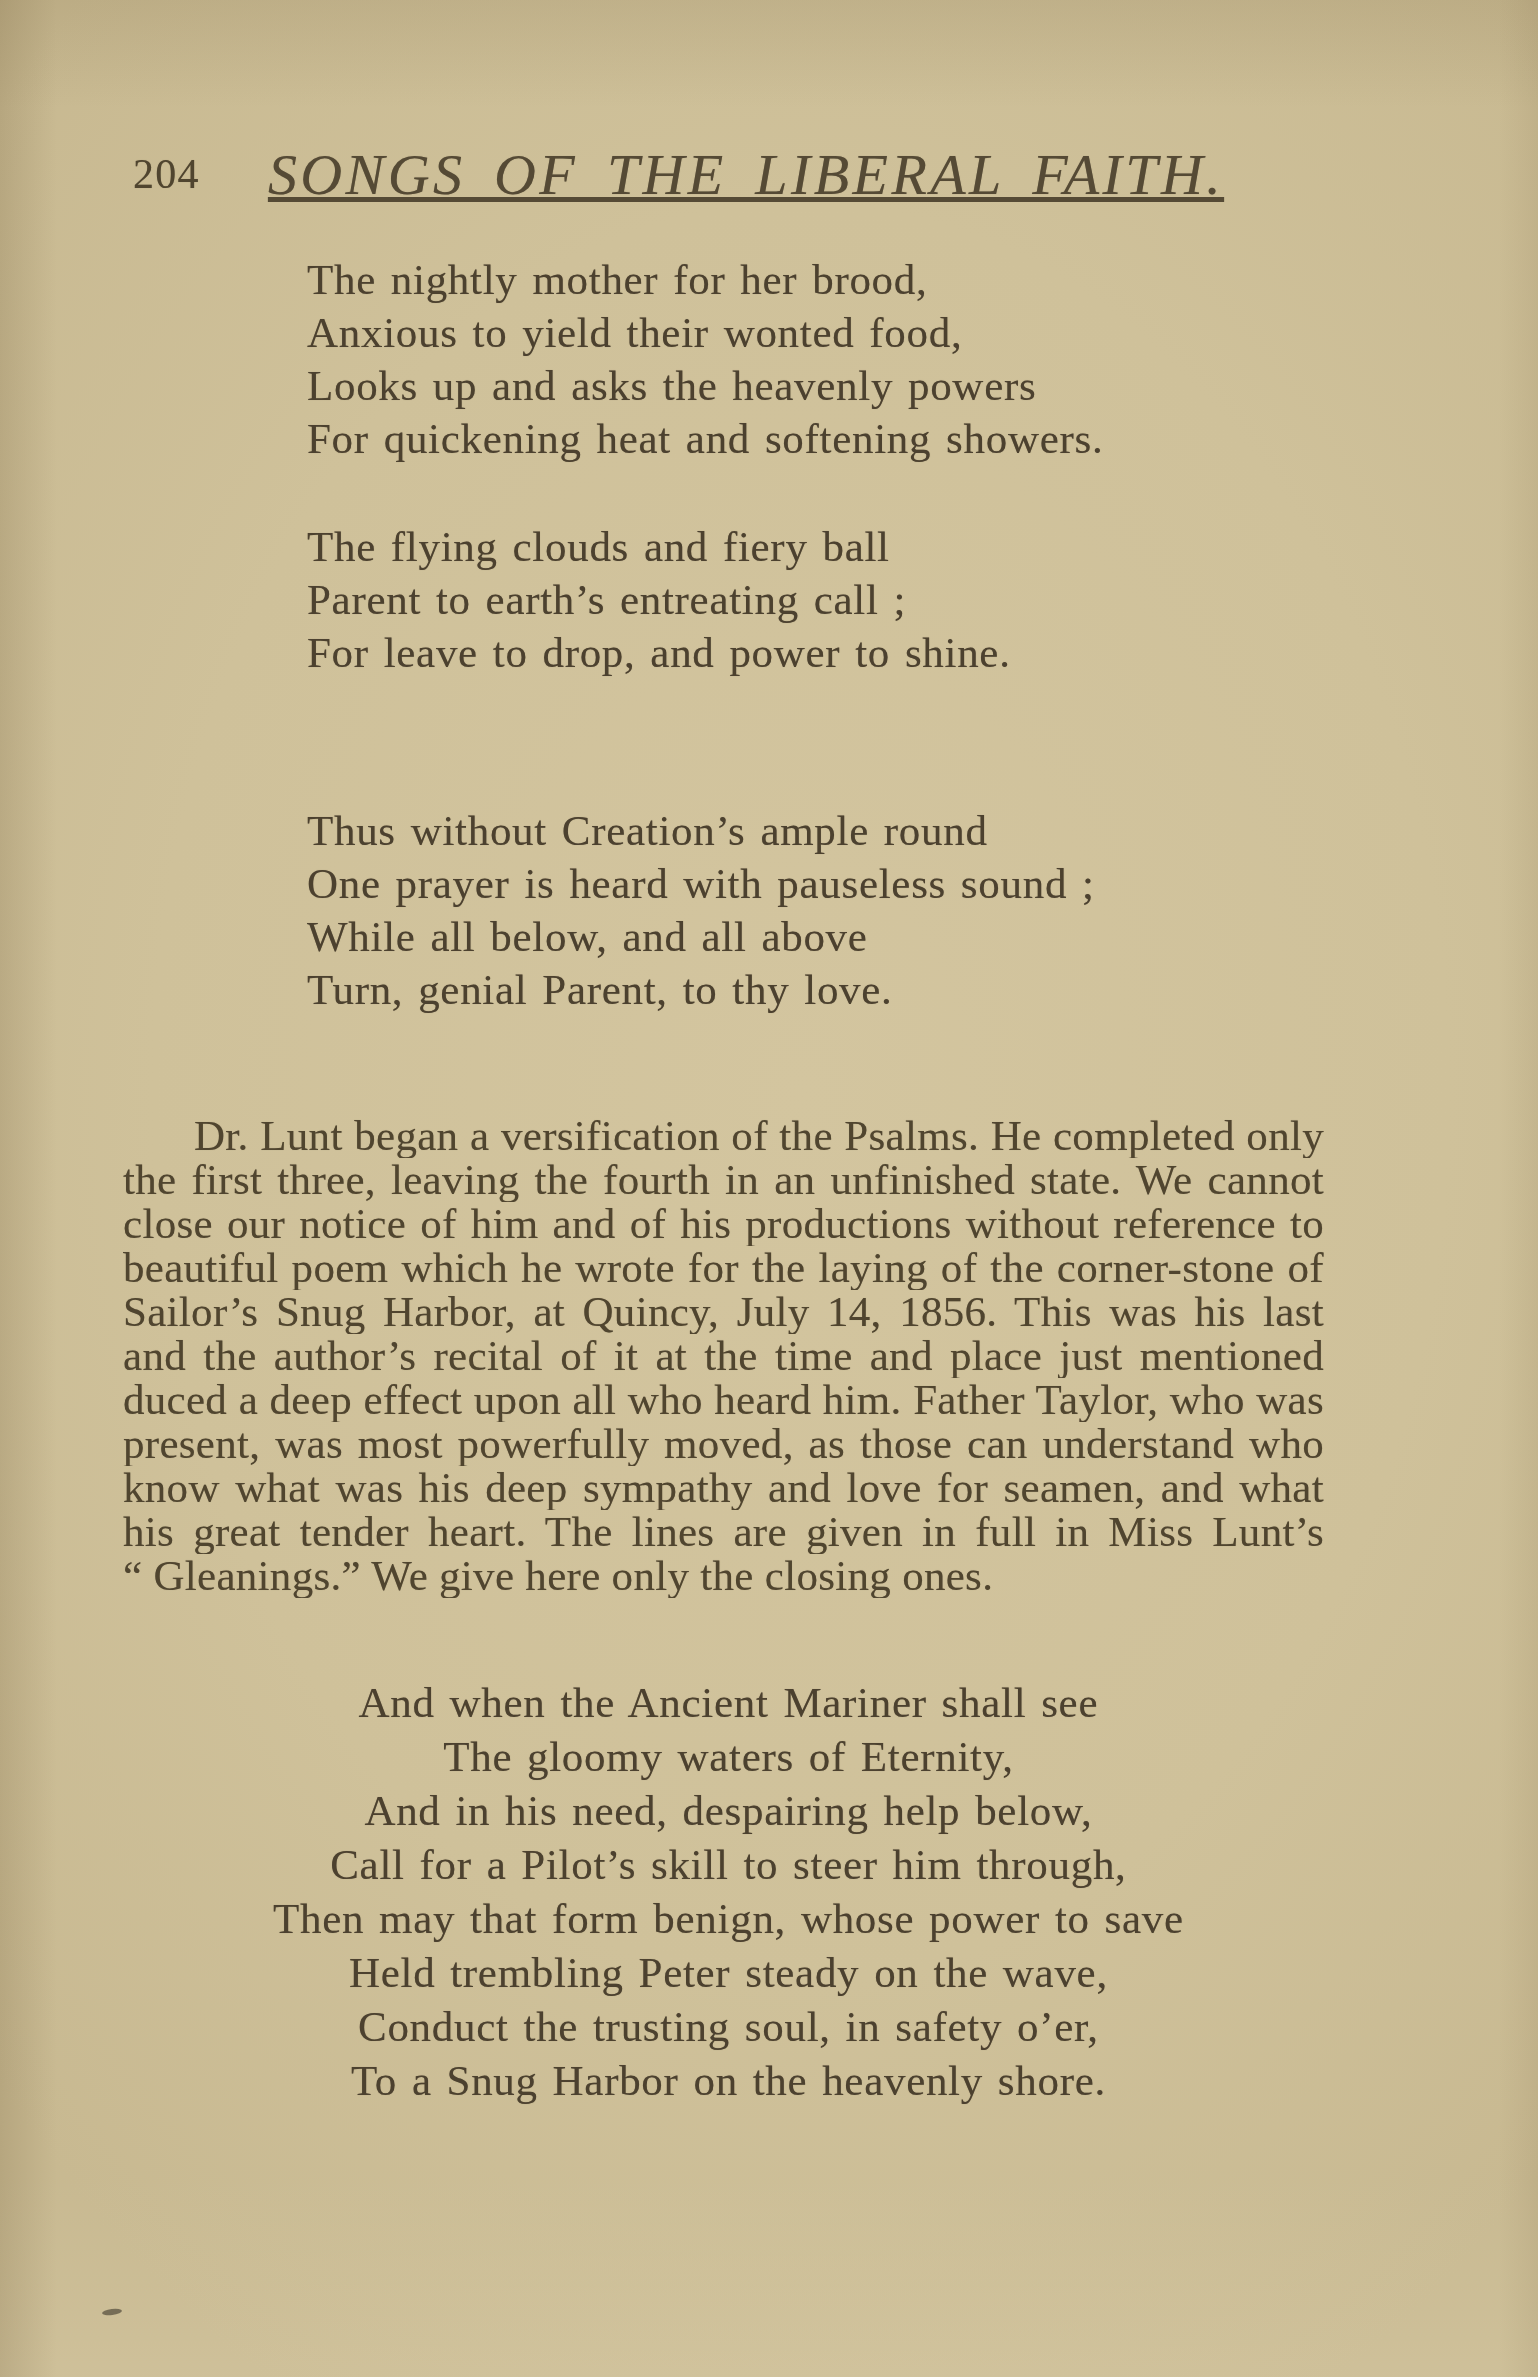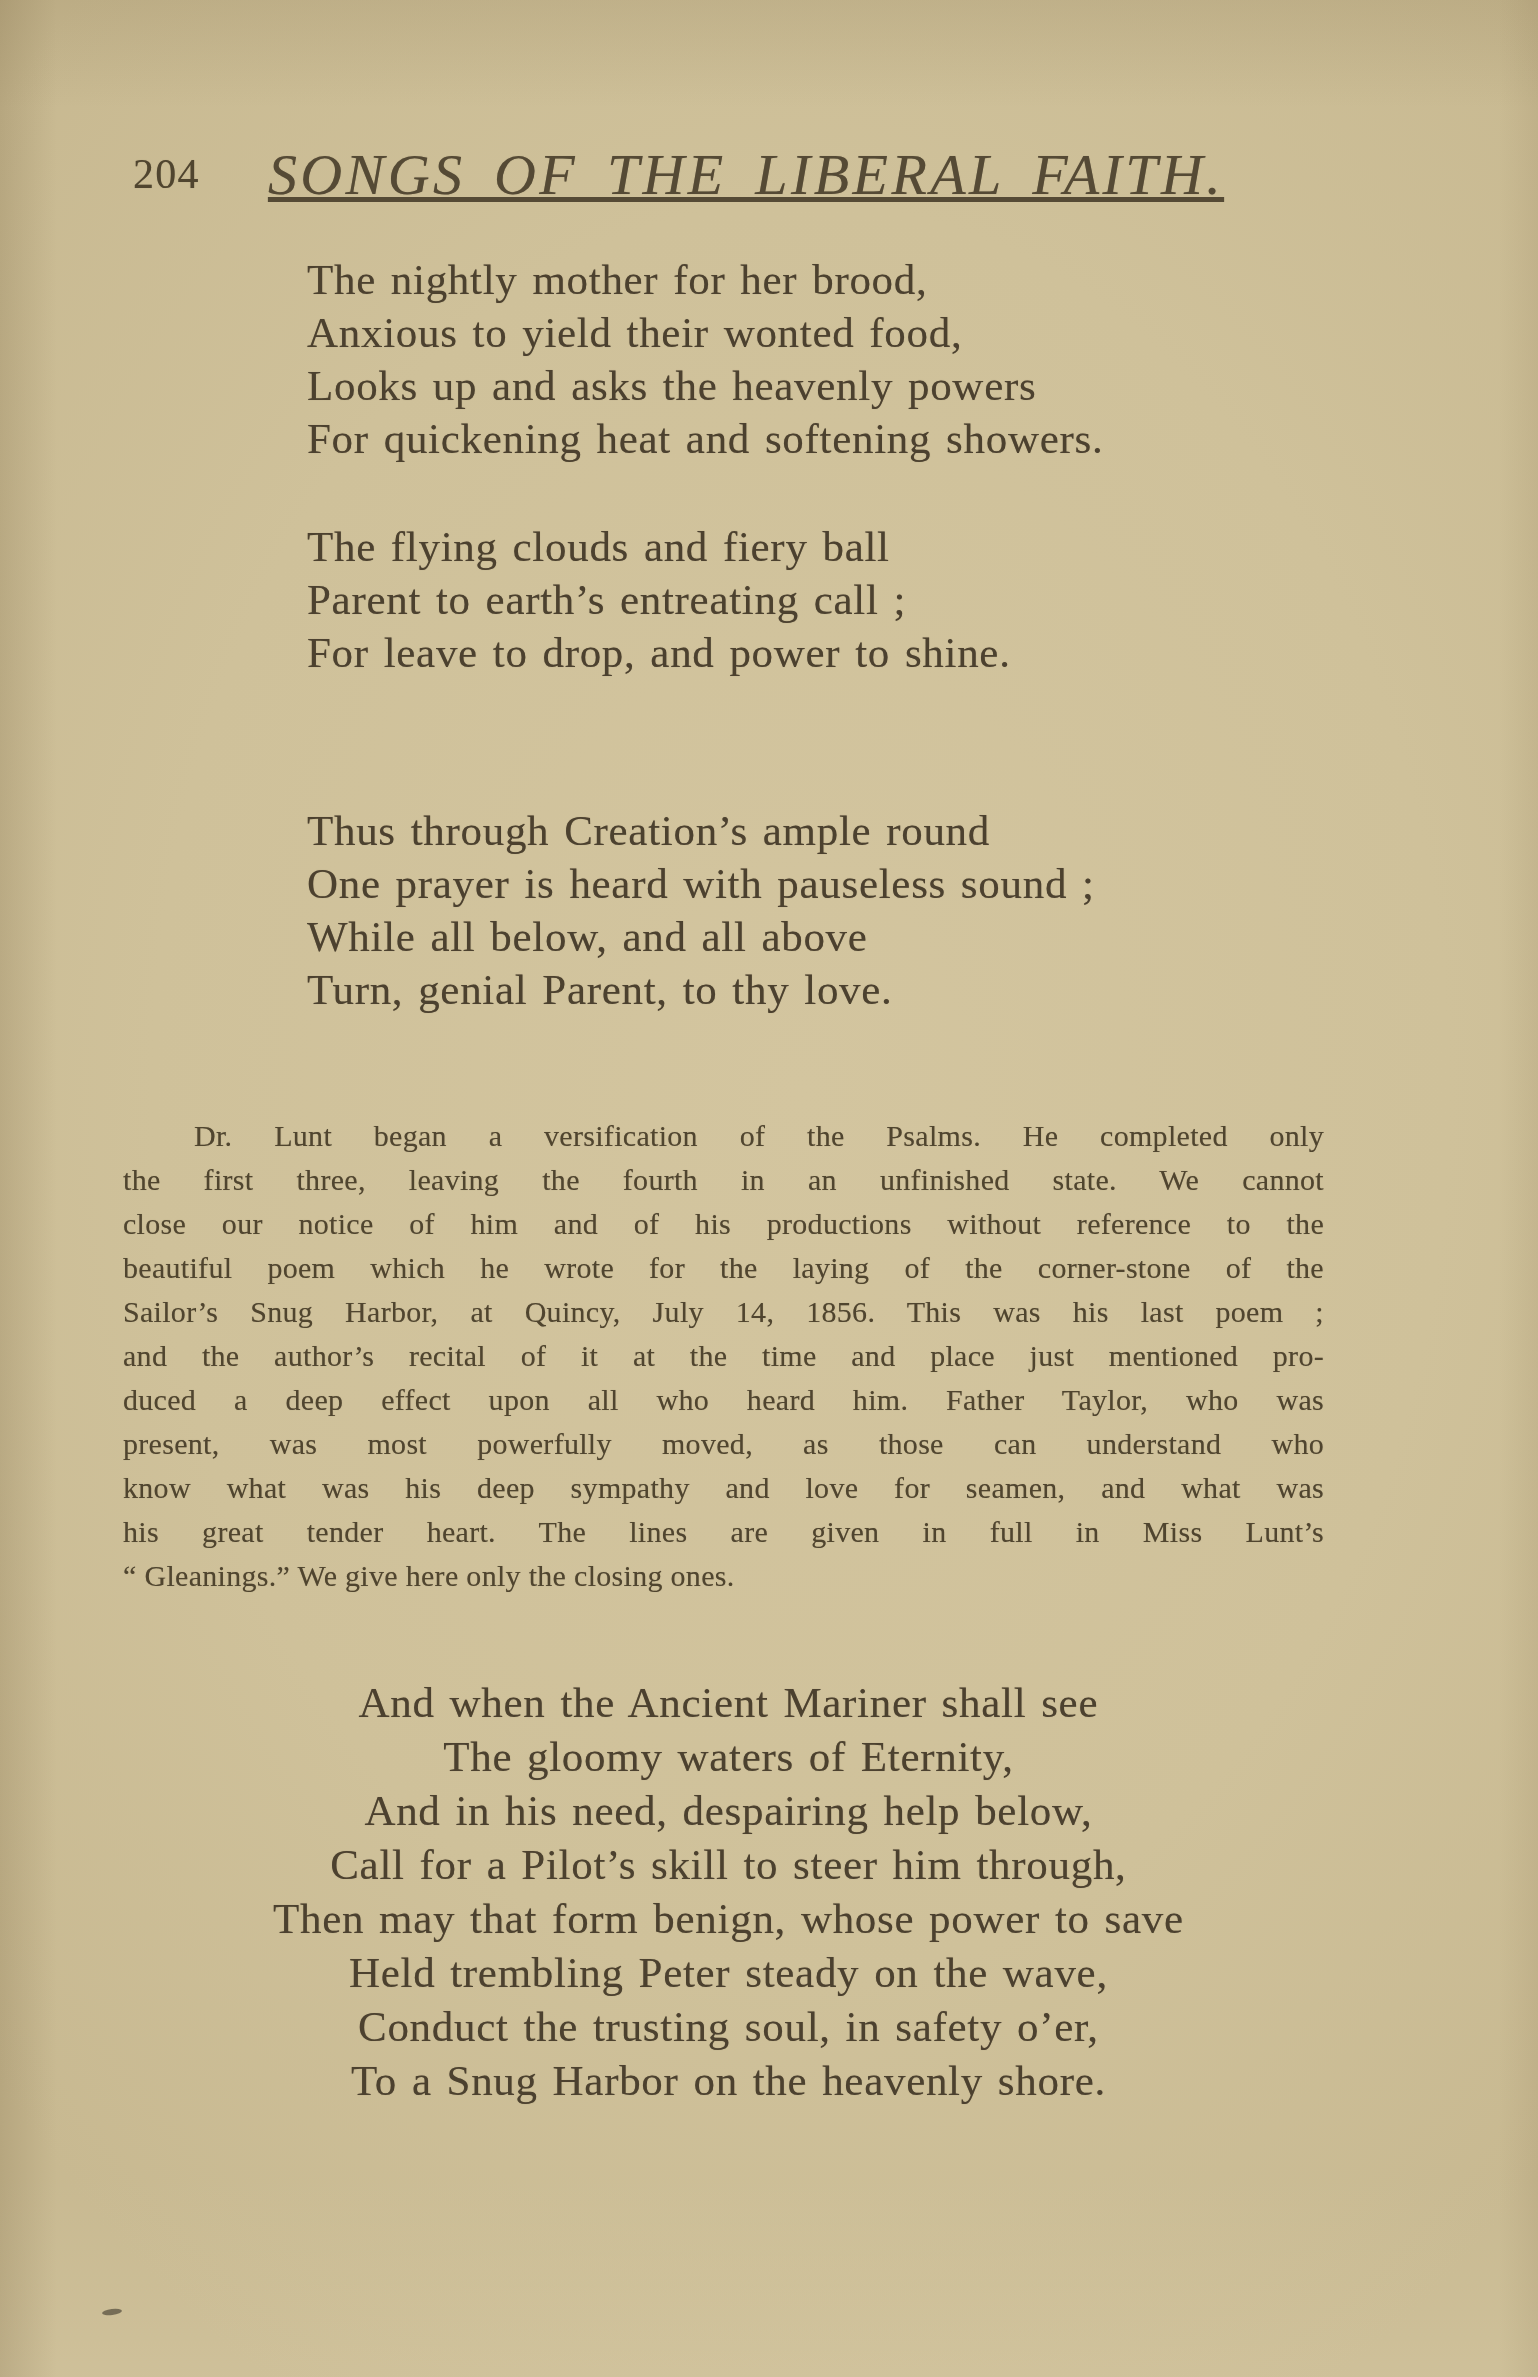--- a/index.html
+++ b/index.html
@@ -59,21 +59,21 @@
   }
   .stanza-1 { top: 253px; }
   .stanza-2 { top: 520px; }
   .stanza-3 { top: 804px; }
   
   .prose {
     position: absolute;
     left: 123px;
     top: 1114px;
     width: 1201px;
-    font-size: 30px;
+    font-size: 43px;
     line-height: 44px;
     letter-spacing: 0.3px;
     color: #50452f;
   }
   .prose-line {
     height: 44px;
     text-align: justify;
     text-align-last: justify;
     text-shadow: 0 0 0.7px rgba(76,65,47,.4);
     white-space: normal;
@@ -120,21 +120,21 @@
     <div class="txt">For quickening heat and softening showers.</div>
   </section>
 
   <section class="stanza stanza-2">
     <div class="txt">The flying clouds and fiery ball</div>
     <div class="txt">Parent to earth’s entreating call ;</div>
     <div class="txt">For leave to drop, and power to shine.</div>
   </section>
 
   <section class="stanza stanza-3">
-    <div class="txt">Thus through Creation’s ample round</div>
+    <div class="txt">Thus without Creation’s ample round</div>
     <div class="txt">One prayer is heard with pauseless sound ;</div>
     <div class="txt">While all below, and all above</div>
     <div class="txt">Turn, genial Parent, to thy love.</div>
   </section>
 
   <section class="prose">
     <div class="prose-line first">Dr. Lunt began a versification of the Psalms. He completed only</div>
     <div class="prose-line">the first three, leaving the fourth in an unfinished state. We cannot</div>
     <div class="prose-line">close our notice of him and of his productions without reference to the</div>
     <div class="prose-line">beautiful poem which he wrote for the laying of the corner-stone of the</div>

